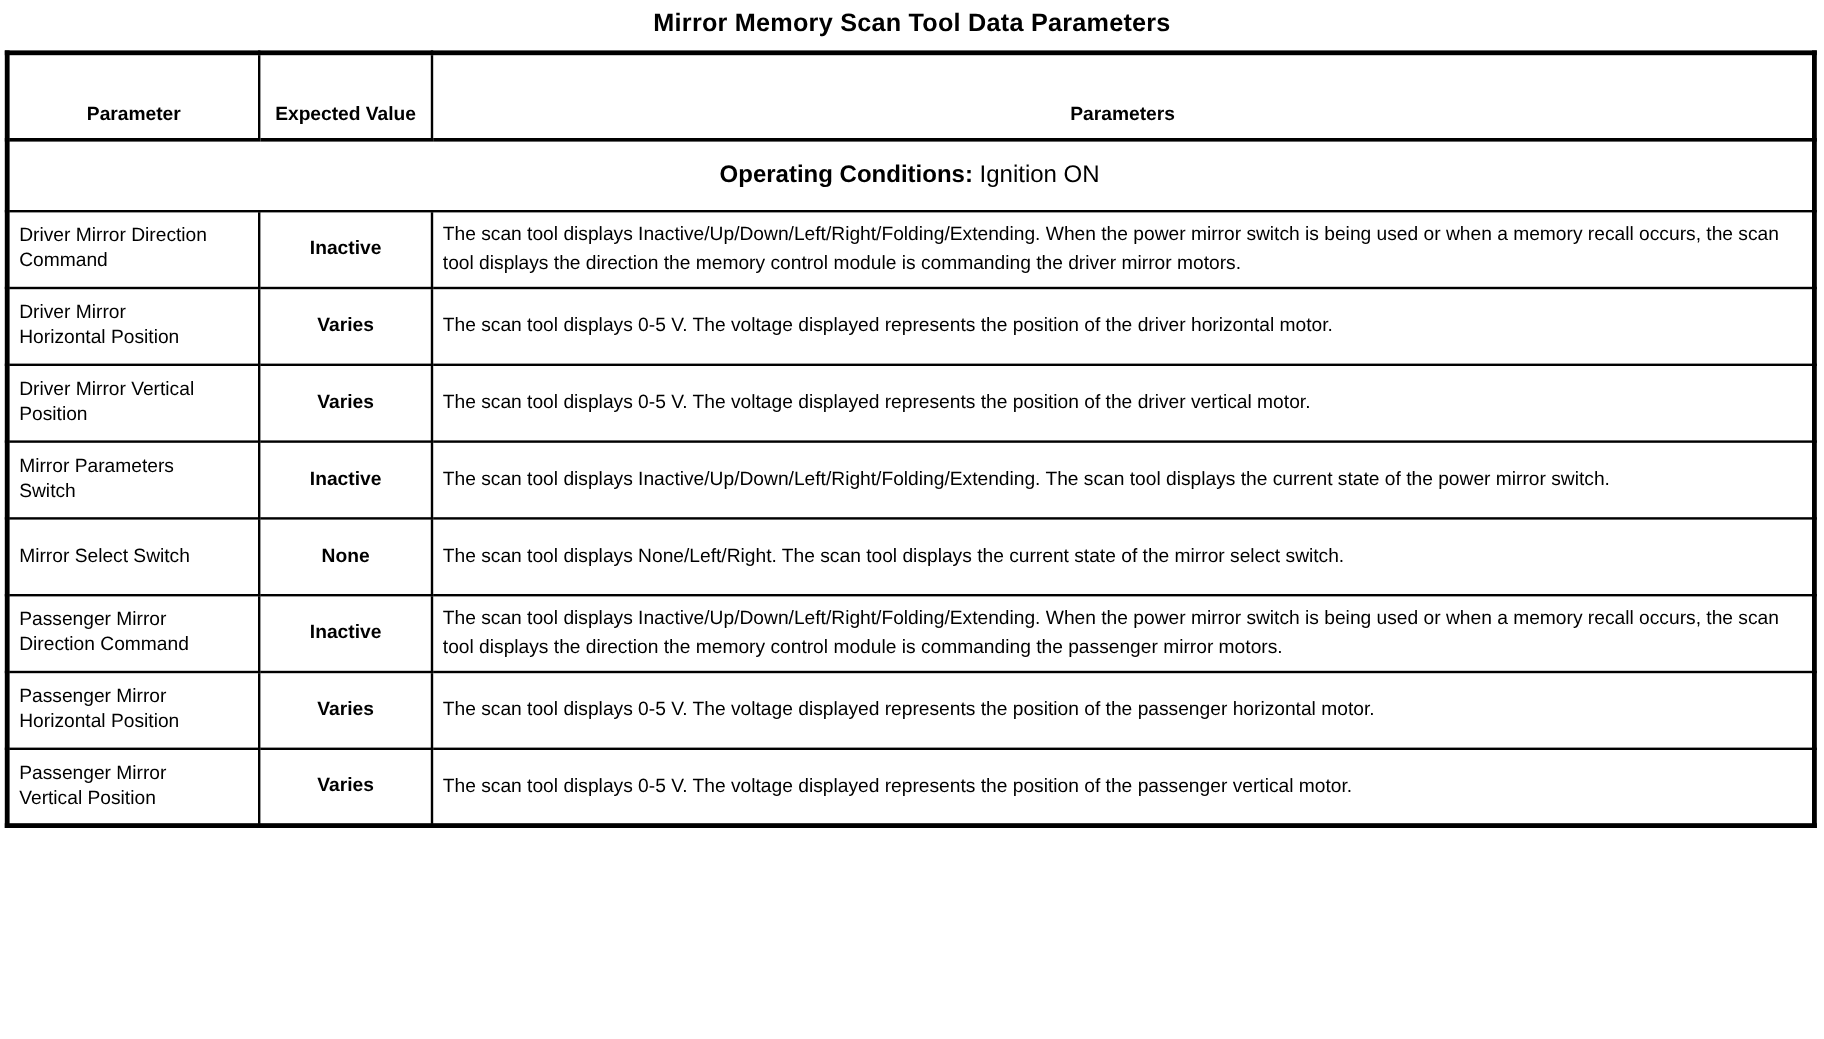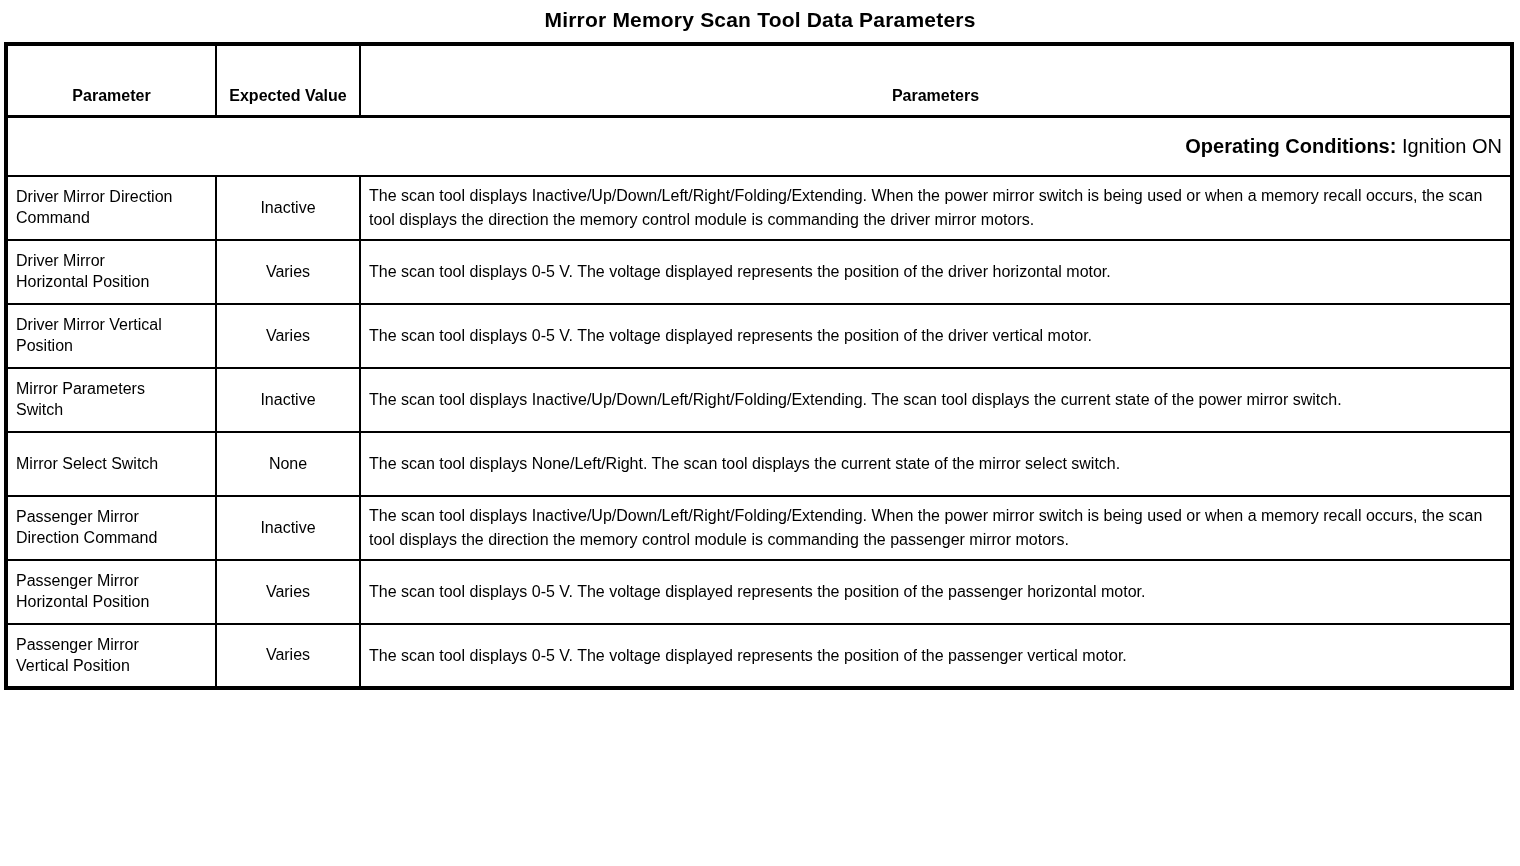--- a/index.html
+++ b/index.html
@@ -45,36 +45,37 @@
     text-align: center;
     vertical-align: bottom;
     height: 72px;
     line-height: 1.3;
     padding-bottom: 8px;
     border-bottom-width: 3px;
   }
   tr.oc-row td {
     height: 60px;
     vertical-align: middle;
-    text-align: right;
+    text-align: center;
     padding-left: 6px;
     font-size: 20px;
   }
   tr.oc-row b { font-weight: bold; }
   tbody tr.data-row { height: 64px; }
   td.param-cell {
     vertical-align: middle;
     text-align: left;
     line-height: 1.3;
     padding: 6px 36px 6px 8px;
   }
   td.expected-cell {
     vertical-align: middle;
     text-align: center;
     line-height: 1.3;
+    font-weight: bold;
   }
   td.def-cell {
     vertical-align: middle;
     text-align: left;
     line-height: 1.5;
     padding: 6px 8px;
   }
 </style>
 </head>
 <body>

